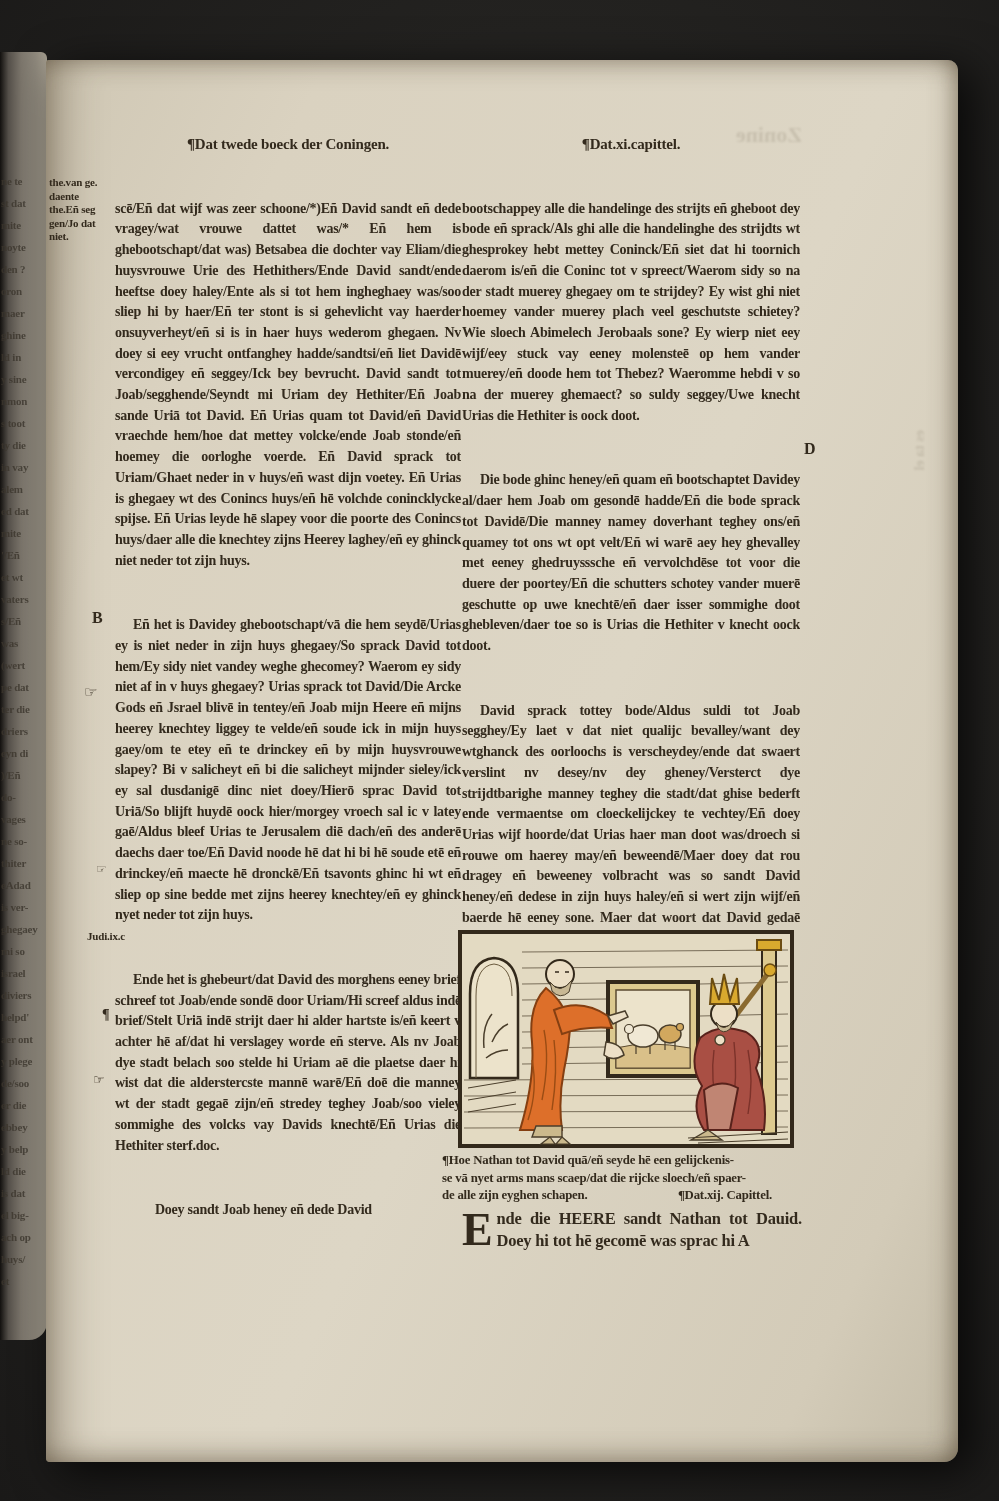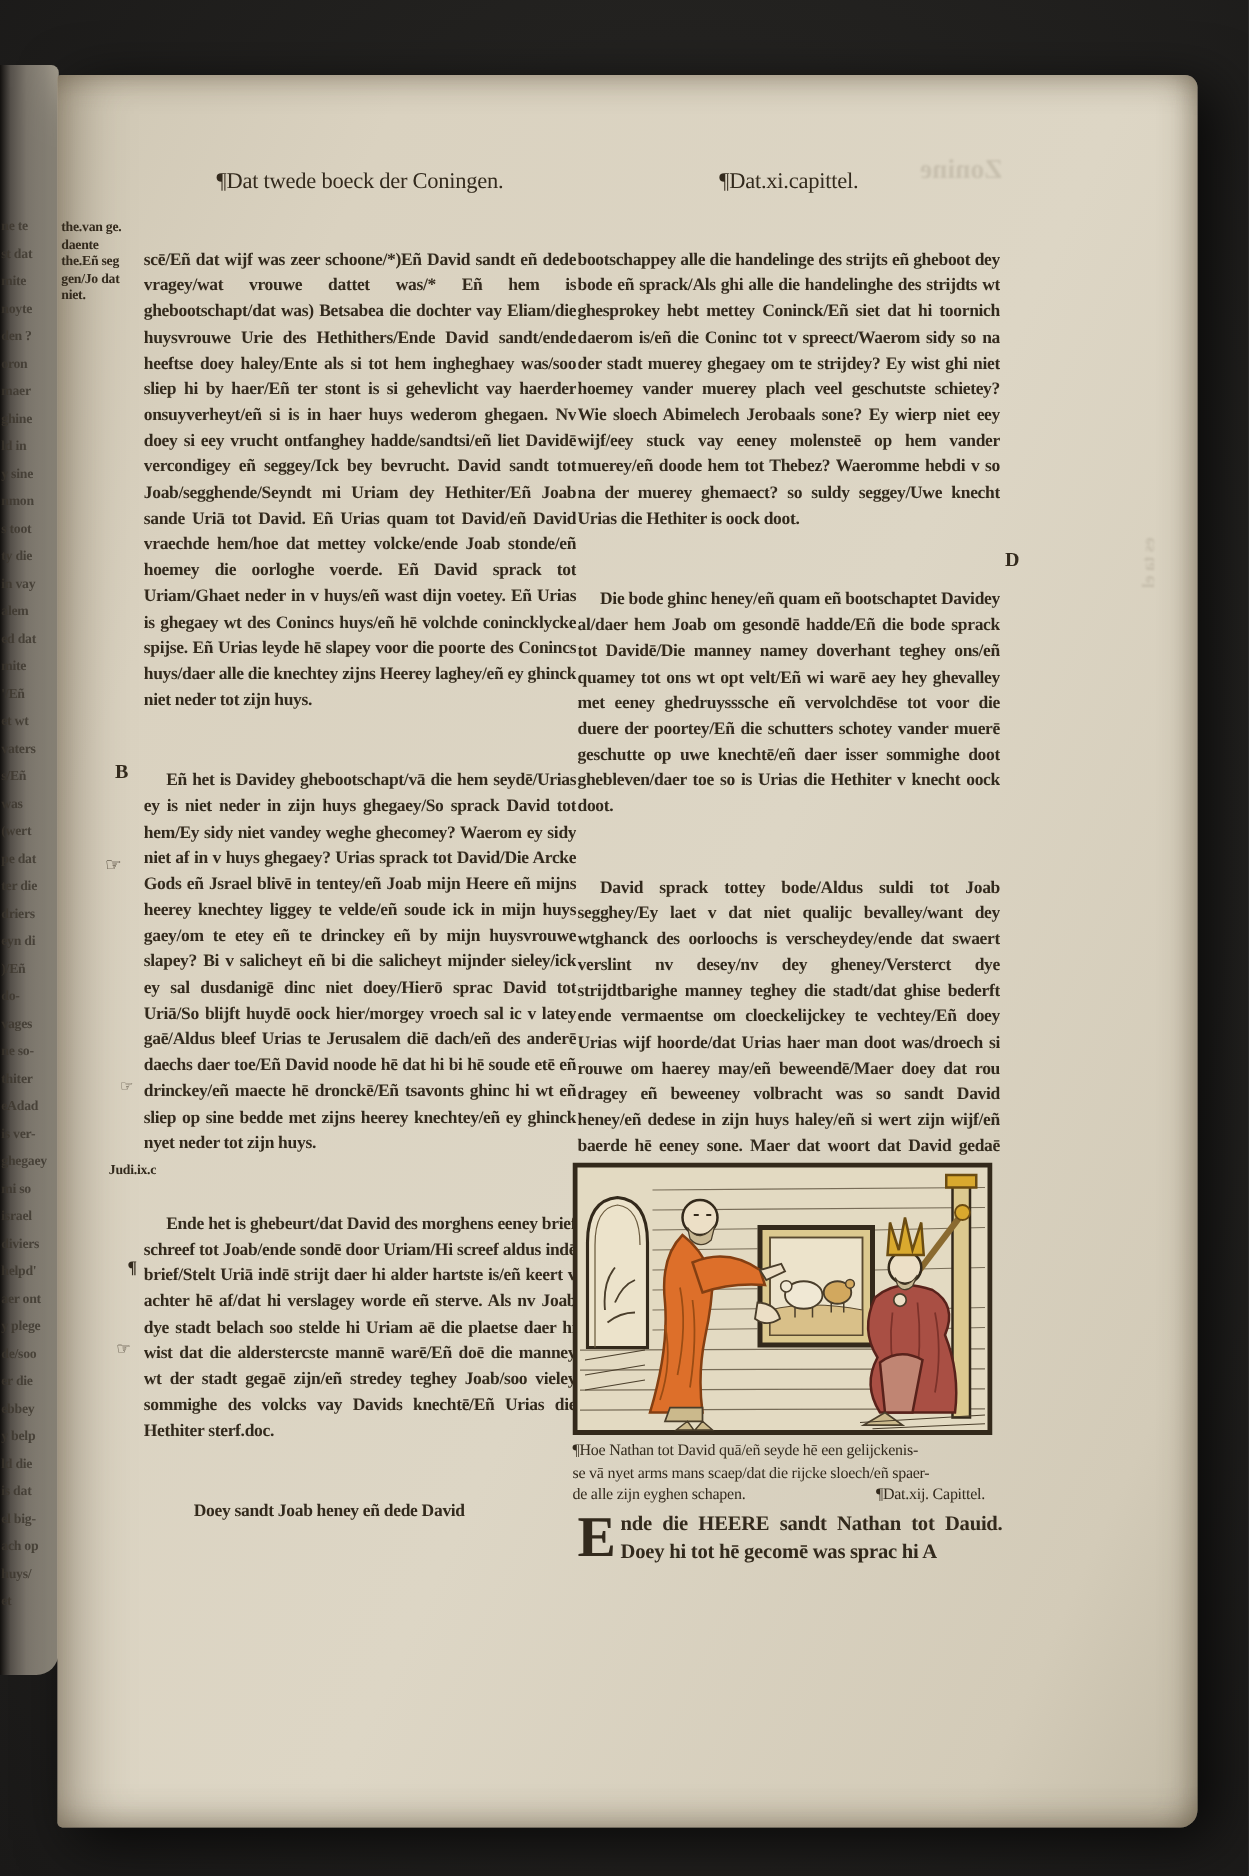--- a/index.html
+++ b/index.html
@@ -18,42 +18,42 @@
 
   
   .page { position:absolute; left:46px; top:60px; width:912px; height:1402px;
     background:linear-gradient(115deg,#cfc7b4 0%, #dad2c0 18%, #ddd6c5 55%, #d3cbb8 88%, #c3bba7 100%);
     border-radius:3px 10px 14px 4px;
     box-shadow: 14px 10px 45px rgba(0,0,0,.75),
       inset 34px 0 46px -24px rgba(72,58,38,.5),
       inset -16px 0 26px -12px rgba(72,58,38,.45),
       inset 0 -18px 30px -16px rgba(72,58,38,.4),
       inset 0 14px 26px -14px rgba(72,58,38,.35); }
-  .col-header { font-weight:400; font-size:18px; letter-spacing:-.2px; text-align:center; white-space:nowrap; }
+  .col-header { font-weight:700; font-size:15px; letter-spacing:-.2px; text-align:center; white-space:nowrap; }
 
   .col { position:absolute; font-weight:700; font-size:14px; line-height:20.7px;
     letter-spacing:-.25px; text-align:justify; color:#332a1d; overflow:hidden; }
   .col .par { text-indent:0;margin-top:44px; }
   .col .par + .par { text-indent:18px; }
   .col1 { left:69px;  top:74px; width:346px; height:1128px; }
   .col2 { left:416px; top:74px; width:338px; height:800px; }
   .col .col-header { margin-bottom:5px; }
   .col1 .par:last-child { text-indent:40px; }
 
   
   .mgloss { position:absolute; font-weight:700; font-size:11px; line-height:13.5px;
     color:#332a1d; letter-spacing:-.2px; }
   .mark { position:absolute; font-weight:700; color:#332a1d; }
   .manicule { font-family:"DejaVu Sans", sans-serif; font-size:15px; }
 
   
   .woodcut { position:absolute; left:412px; top:870px; width:336px; height:218px; }
 
-  .caption { position:absolute; left:412px; top:1092px; width:336px;
-    font-weight:400; font-size:12.8px; line-height:17.5px; letter-spacing:-.2px; color:#332a1d; }
+  .caption { position:absolute; left:396px; top:1092px; width:336px;
+    font-weight:700; font-size:12.8px; line-height:17.5px; letter-spacing:-.2px; color:#332a1d; }
   .caption .cap3 { display:flex; justify-content:space-between; padding-right:6px; }
 
   .chap12 { position:absolute; left:416px; top:1148px; width:340px;
     font-weight:700; font-size:16.5px; line-height:22px; letter-spacing:-.2px;
     color:#332a1d; text-align:justify; }
   .dropcap { float:left; font-size:46px; line-height:40px; padding:2px 4px 0 0; font-weight:700; }
 
   
   .bleed { position:absolute; font-weight:700; color:#6a5f4c; opacity:.18;
     filter:blur(1px); transform:scaleX(-1); }

